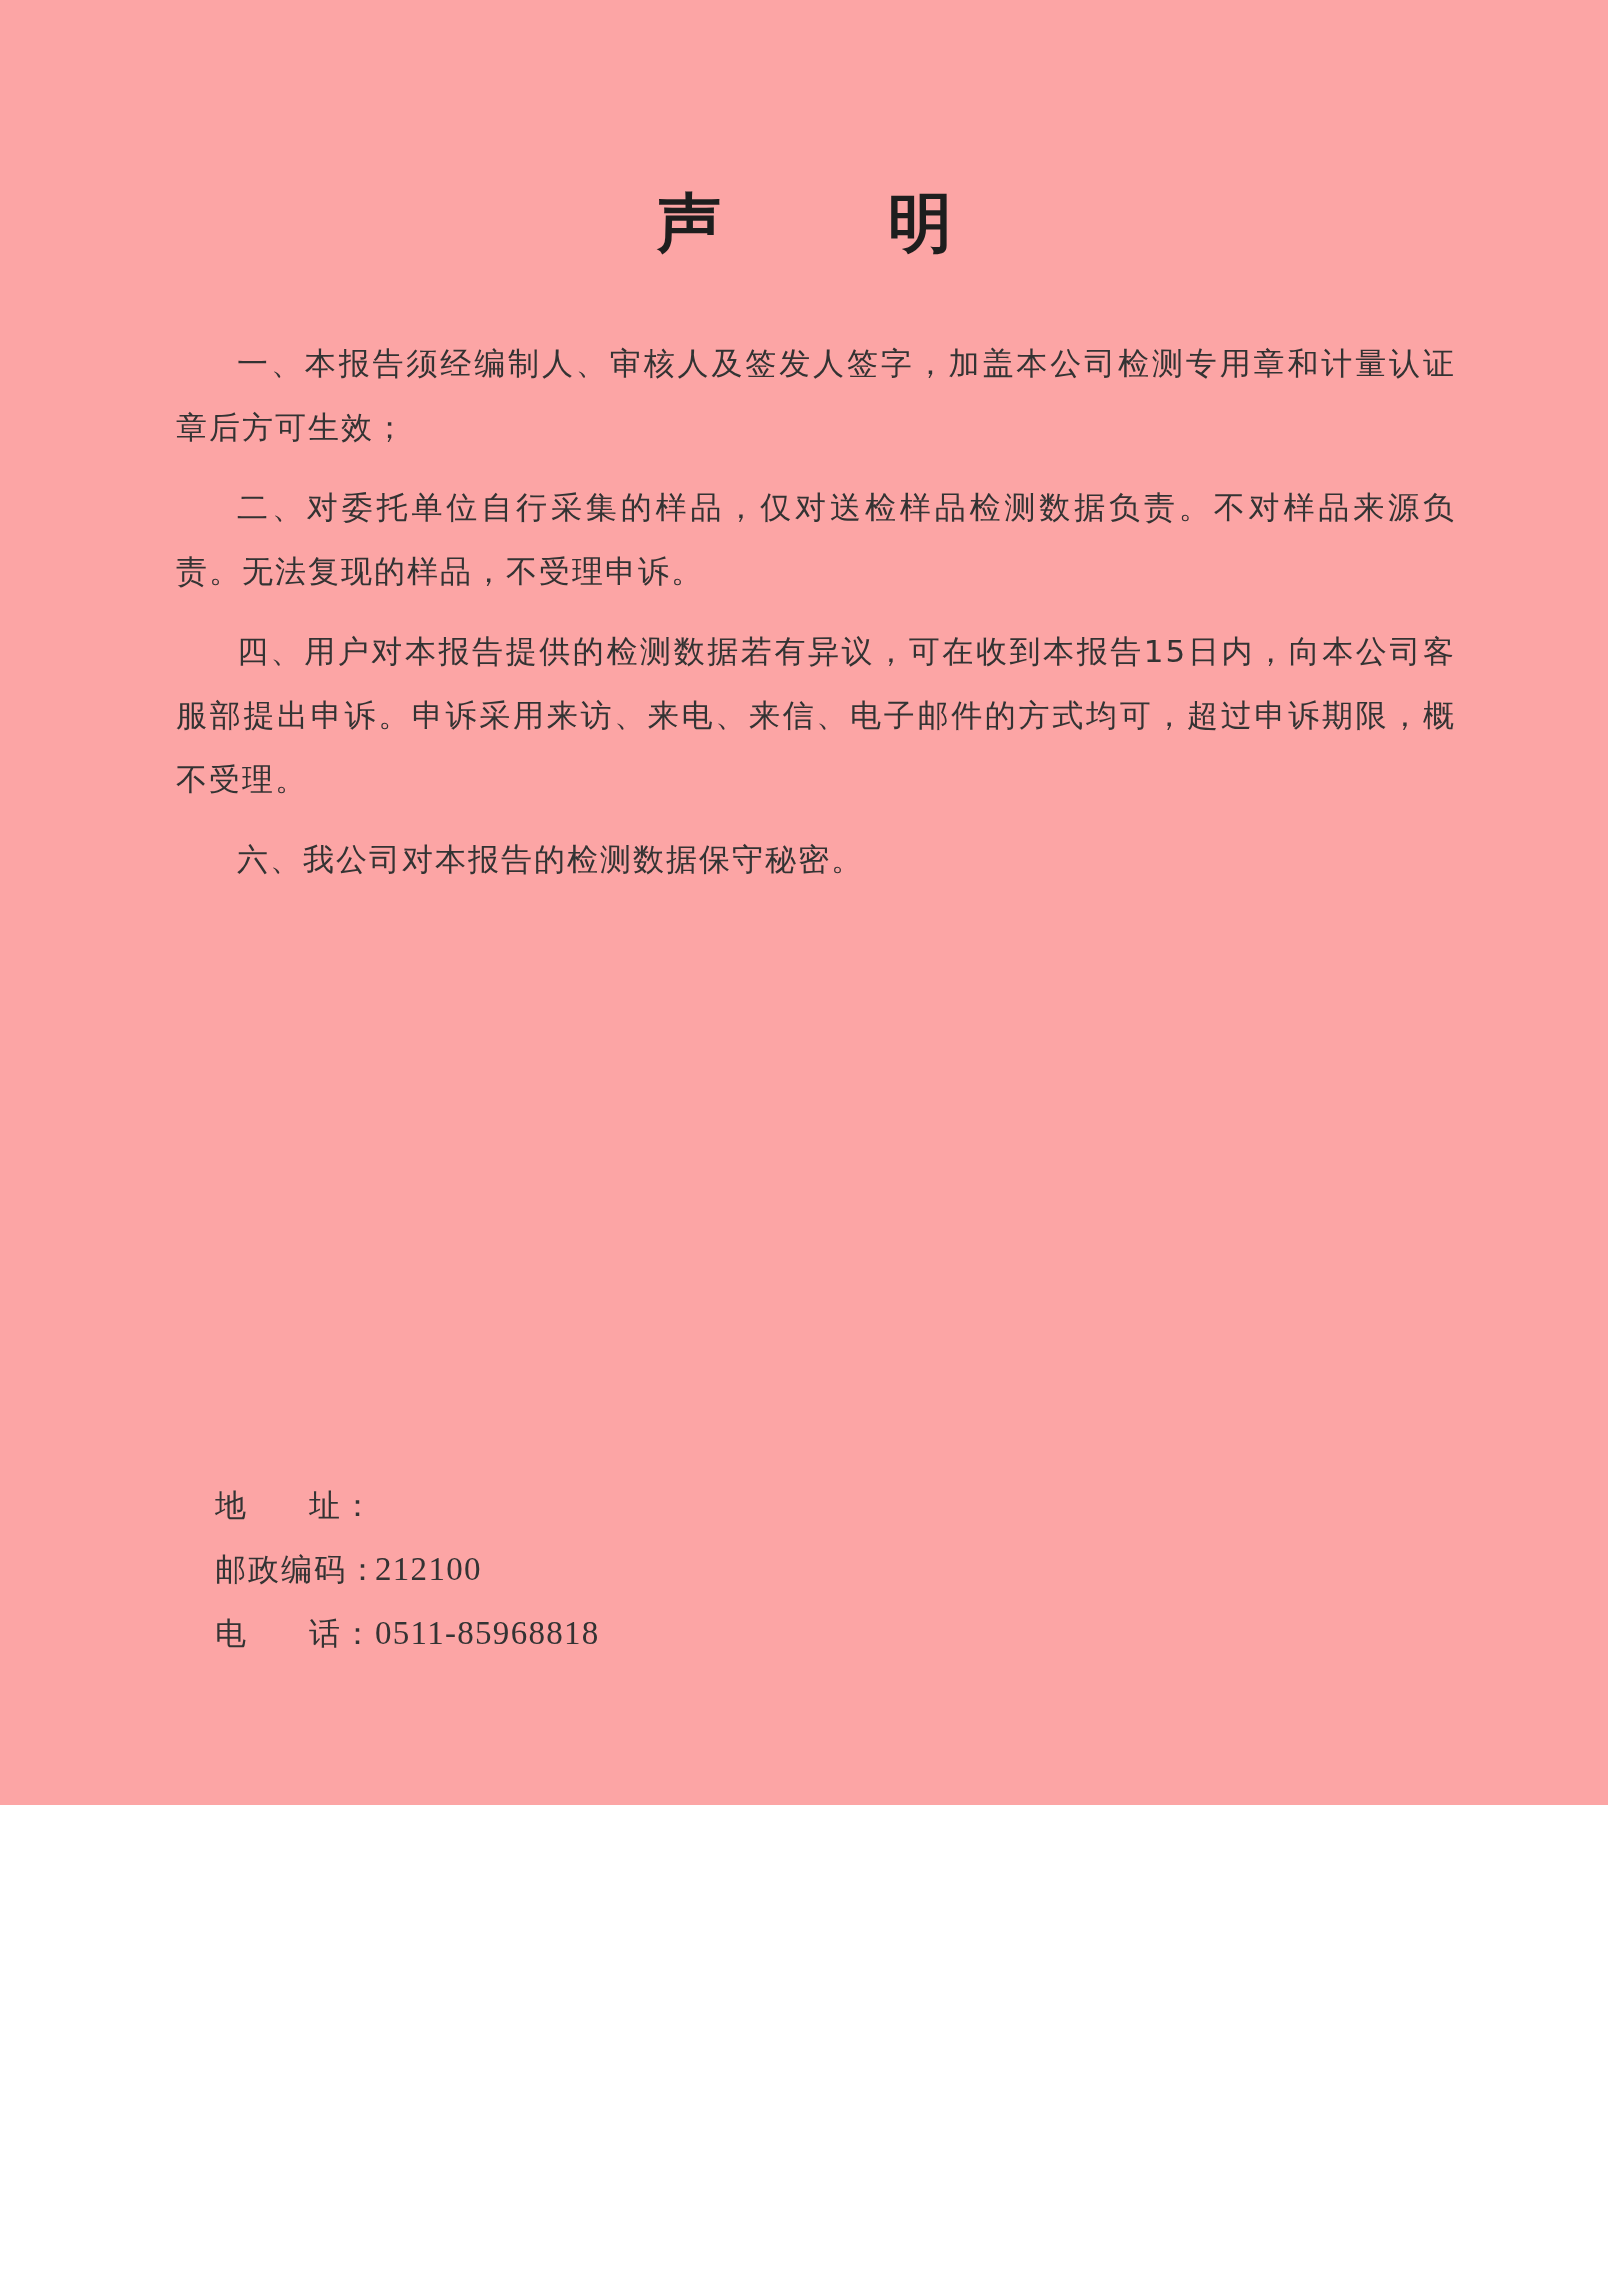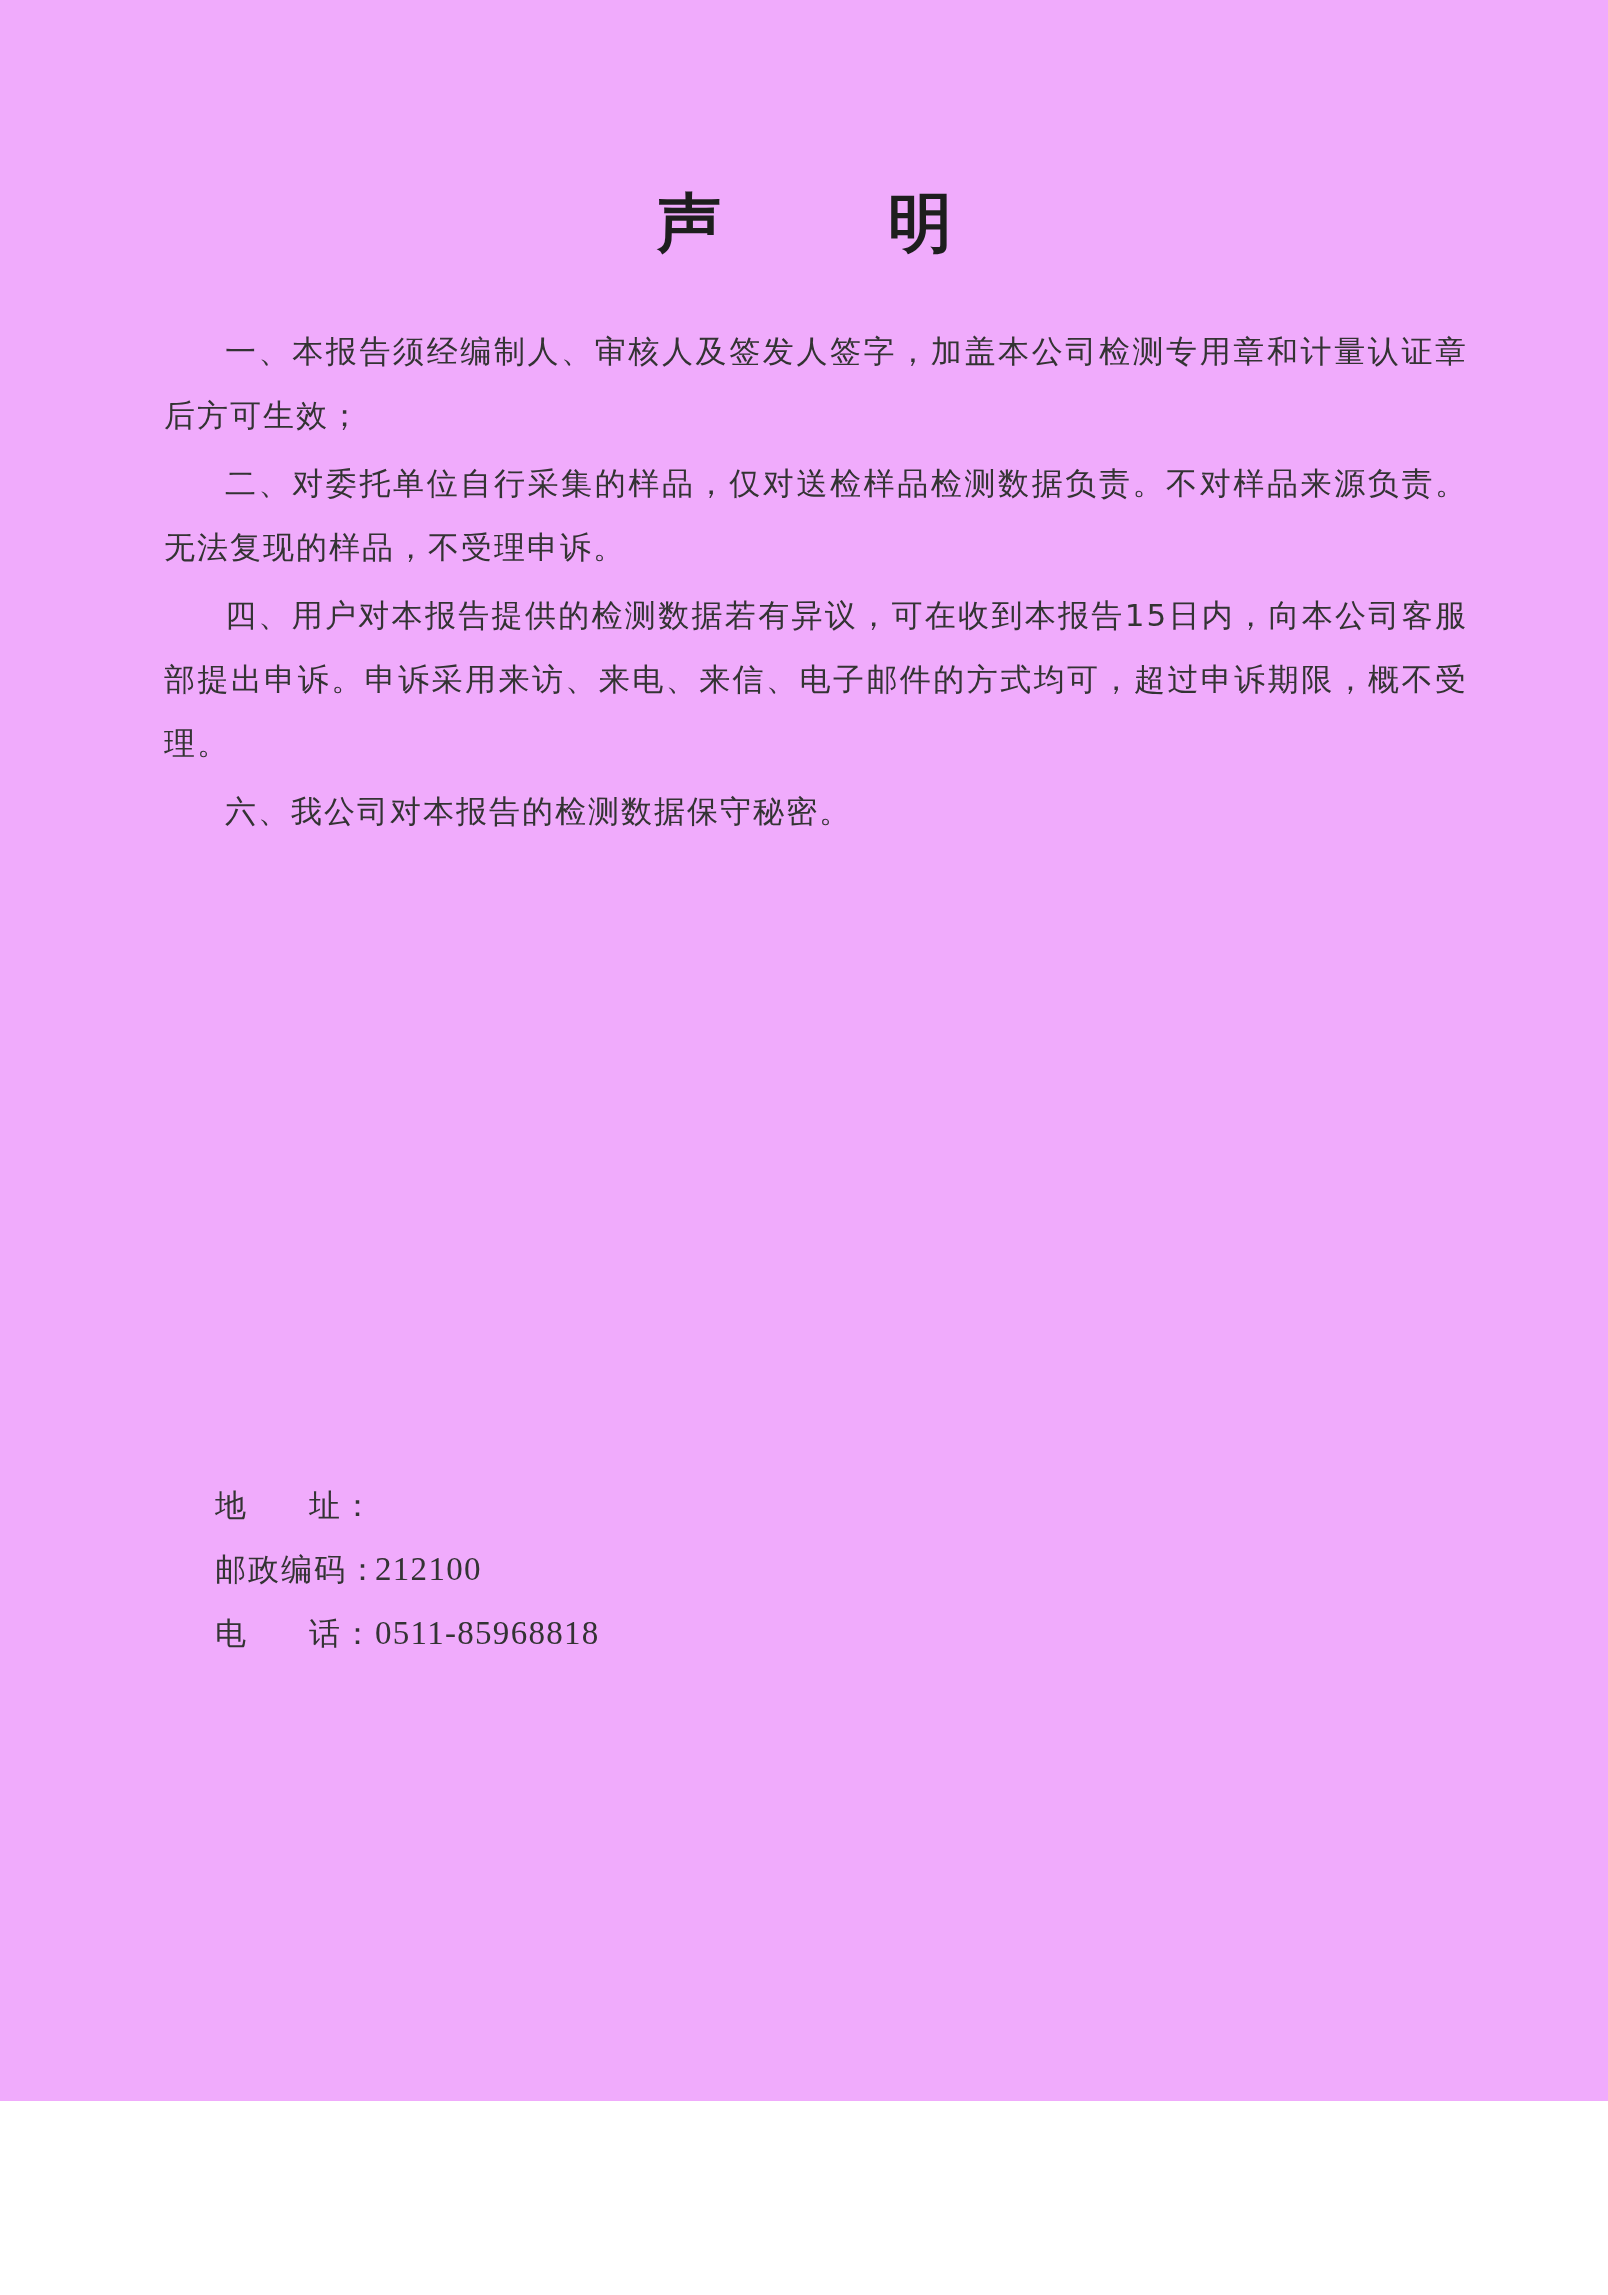--- a/index.html
+++ b/index.html
@@ -11,22 +11,22 @@
       width: 1609px;
       height: 2295px;
       position: relative;
       overflow: hidden;
       font-family: "DejaVu Sans", "Liberation Sans", sans-serif;
       color: #2b2b2b;
     }
     .page {
       position: absolute;
       left: 0; top: 0;
-      width: 1609px; height: 2101px;
-      background: #f0abfc;
+      width: 1609px; height: 1805px;
+      background: #fca5a5;
     }
     .title {
       position: absolute;
       top: 137px;
       left: 0;
       width: 100%;
       text-align: center;
       font-family: "DejaVu Serif", "Liberation Serif", serif;
       font-weight: bold;
       font-size: 64px;
@@ -44,21 +44,21 @@
       left: 160px;
       top: 315px;
       width: 1312px;
     }
     .clause {
       font-size: 31px;
       line-height: 64px;
       text-indent: 61px;
       text-align: justify;
       color: #333333;
-      margin: 4px;
+      margin: 16px;
       letter-spacing: 2px;
     }
     .contact {
       position: absolute;
       left: 215px;
       top: 1473px;
       font-size: 31px;
       color: #333333;
     }
     .contact-row {

